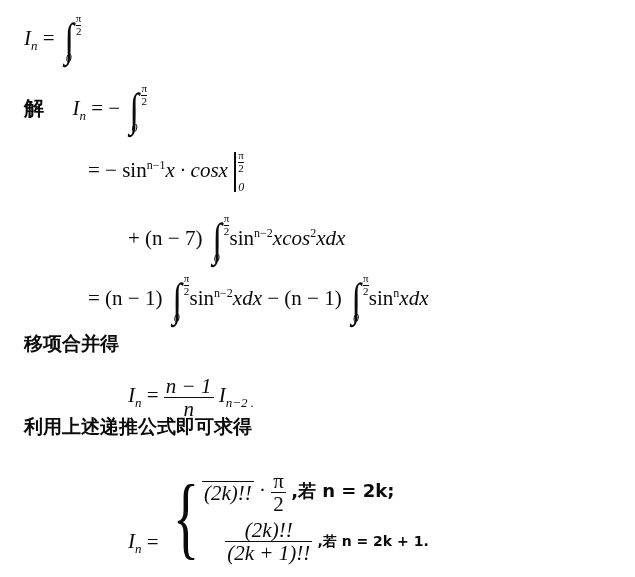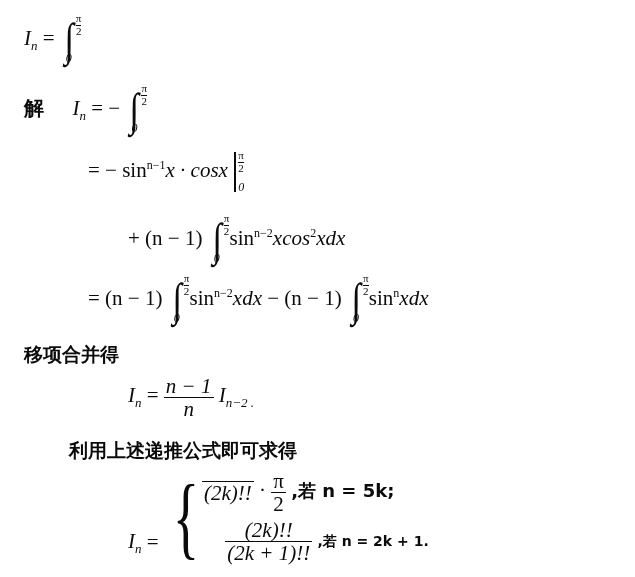--- a/index.html
+++ b/index.html
@@ -189,21 +189,21 @@
     <span>= −</span>
     <span class="mathvar"><span style="font-style:normal">sin</span><span class="supn">n−1</span><span>x · cosx</span></span>
     <span class="evalbar">
       <span class="bar"></span>
       <span class="up"><span class="smallfrac"><span class="n">π</span><span class="d">2</span></span></span>
       <span class="lo">0</span>
     </span>
   </div>
 
   <div class="line" style="left:128px; top:218px;">
-    <span>+ (n − 1)</span>
+    <span>+ (n − 7)</span>
     <span class="intg">
       <span class="sym">∫</span>
       <span class="upper"><span class="smallfrac"><span class="n">π</span><span class="d">2</span></span></span>
       <span class="lower">0</span>
     </span>
     <span class="mathvar"><span style="font-style:normal">sin</span><span class="supn">n−2</span><span>xcos</span><span class="supn">2</span><span>xdx</span></span>
   </div>
 
   <div class="line" style="left:88px; top:278px;">
     <span>= (n − 1)</span>
@@ -215,50 +215,50 @@
     <span class="mathvar"><span style="font-style:normal">sin</span><span class="supn">n−2</span><span>xdx</span></span>
     <span>− (n − 1)</span>
     <span class="intg">
       <span class="sym">∫</span>
       <span class="upper"><span class="smallfrac"><span class="n">π</span><span class="d">2</span></span></span>
       <span class="lower">0</span>
     </span>
     <span class="mathvar"><span style="font-style:normal">sin</span><span class="supn">n</span><span>xdx</span></span>
   </div>
 
-  <div class="line cn" style="left:24px; top:334px;margin-top:11px;">移项合并得</div>
+  <div class="line cn" style="left:24px; top:334px;">移项合并得</div>
 
   <div class="line" style="left:128px; top:375px;">
     <span class="mathvar"><span>I</span><span class="sub">n</span></span>
     <span>=</span>
     <span class="frac">
       <span class="num mathvar">n − 1</span>
       <span class="den mathvar">n</span>
     </span>
     <span class="mathvar"><span>I</span><span class="sub">n−2 .</span></span>
   </div>
 
-  <div class="line cn" style="left:24px; top:441px;margin-left:45px;">利用上述递推公式即可求得</div>
+  <div class="line cn" style="left:24px; top:417px;">利用上述递推公式即可求得</div>
 
   <div class="line" style="left:128px; top:468px;">
     <span class="mathvar" style="vertical-align:middle"><span>I</span><span class="sub">n</span></span>
     <span style="vertical-align:middle">=</span>
     <span class="cases">
       <span class="brace">{</span>
       <span class="case-rows">
         <span class="case-row">
           <span class="frac">
             <span class="den mathvar">(2k)!!</span>
           </span>
           <span>·</span>
           <span class="frac">
             <span class="num">π</span>
             <span class="den">2</span>
           </span>
-          <span class="cn" style="font-size:18px">,若 n = 5k;</span>
+          <span class="cn" style="font-size:18px">,若 n = 2k;</span>
         </span>
         <span class="case-row">
           <span style="display:inline-block;width:18px"></span>
           <span class="frac">
             <span class="num mathvar">(2k)!!</span>
             <span class="den mathvar">(2k + 1)!!</span>
           </span>
           <span class="cn" style="font-size:14px">,若 n = 2k + 1.</span>
         </span>
       </span>

